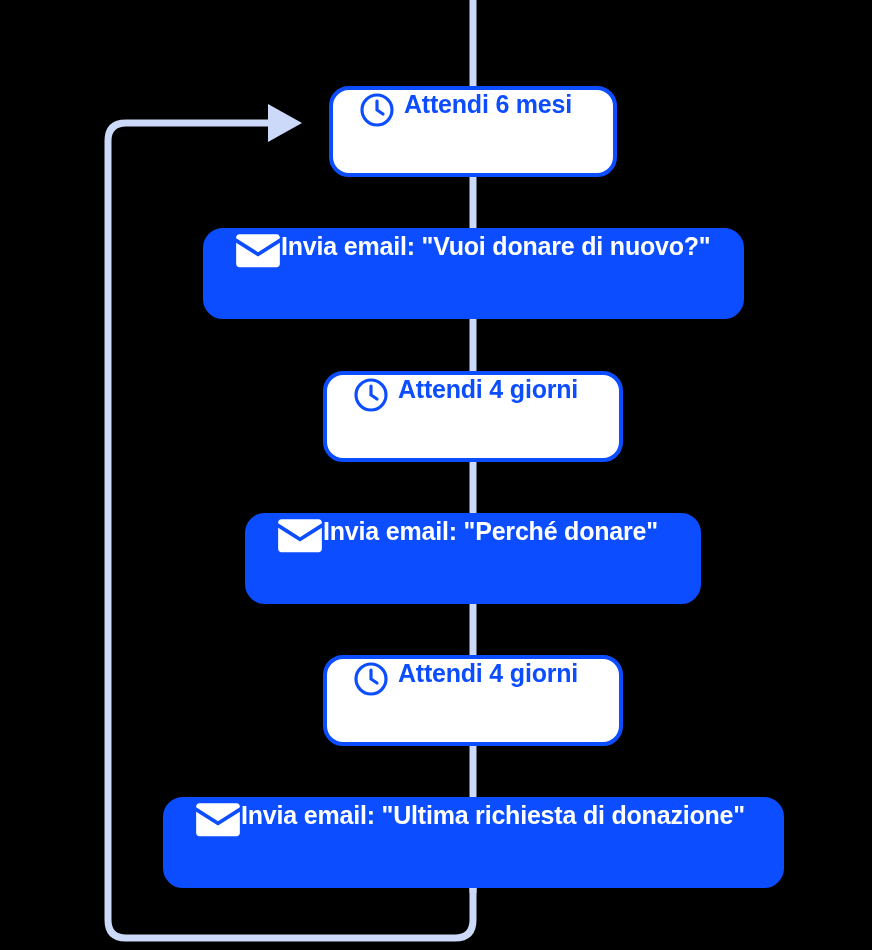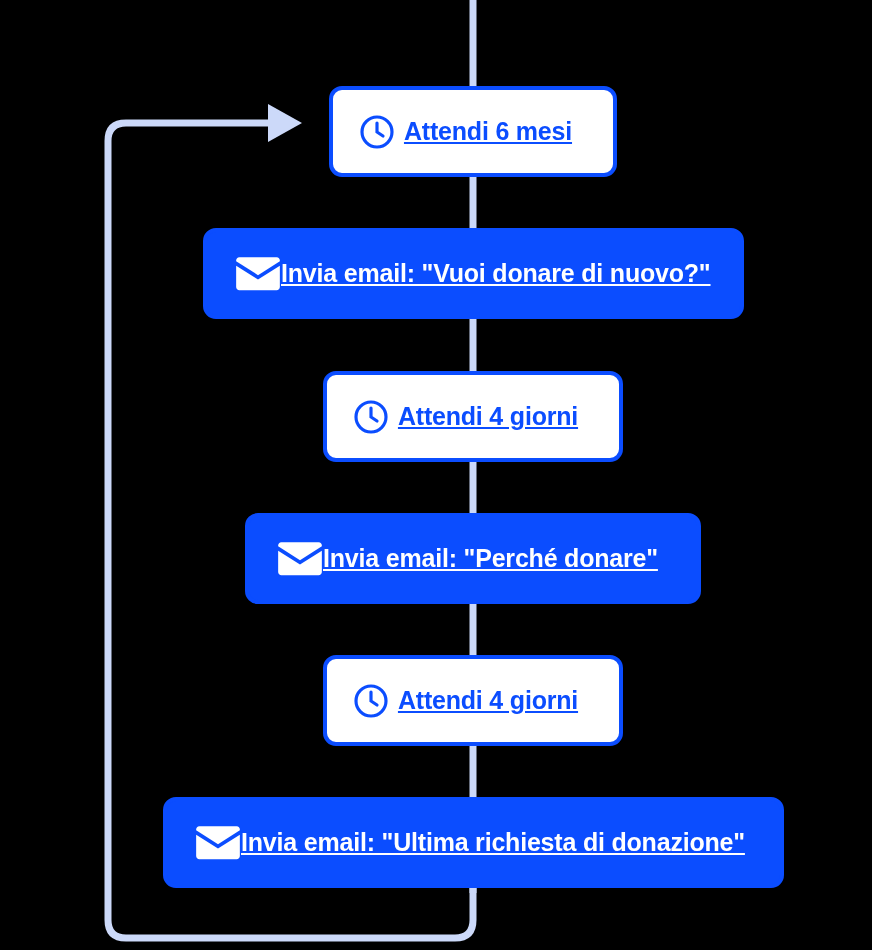--- a/index.html
+++ b/index.html
@@ -19,23 +19,22 @@
     position: absolute;
     left: 0;
     top: 0;
     width: 872px;
     height: 950px;
   }
   .node {
     position: absolute;
     box-sizing: border-box;
     display: flex;
-    align-items: center;
-    border-radius: 13px;
-    text-decoration: underline;
+    align-items: flex-start;
+    border-radius: 20px;
   }
   .node.wait {
     background: #ffffff;
     border: 4px solid #0b4dff;
     color: #0b4dff;
   }
   .node.email {
     background: #0b4dff;
     border: 4px solid #0b4dff;
     color: #ffffff;

